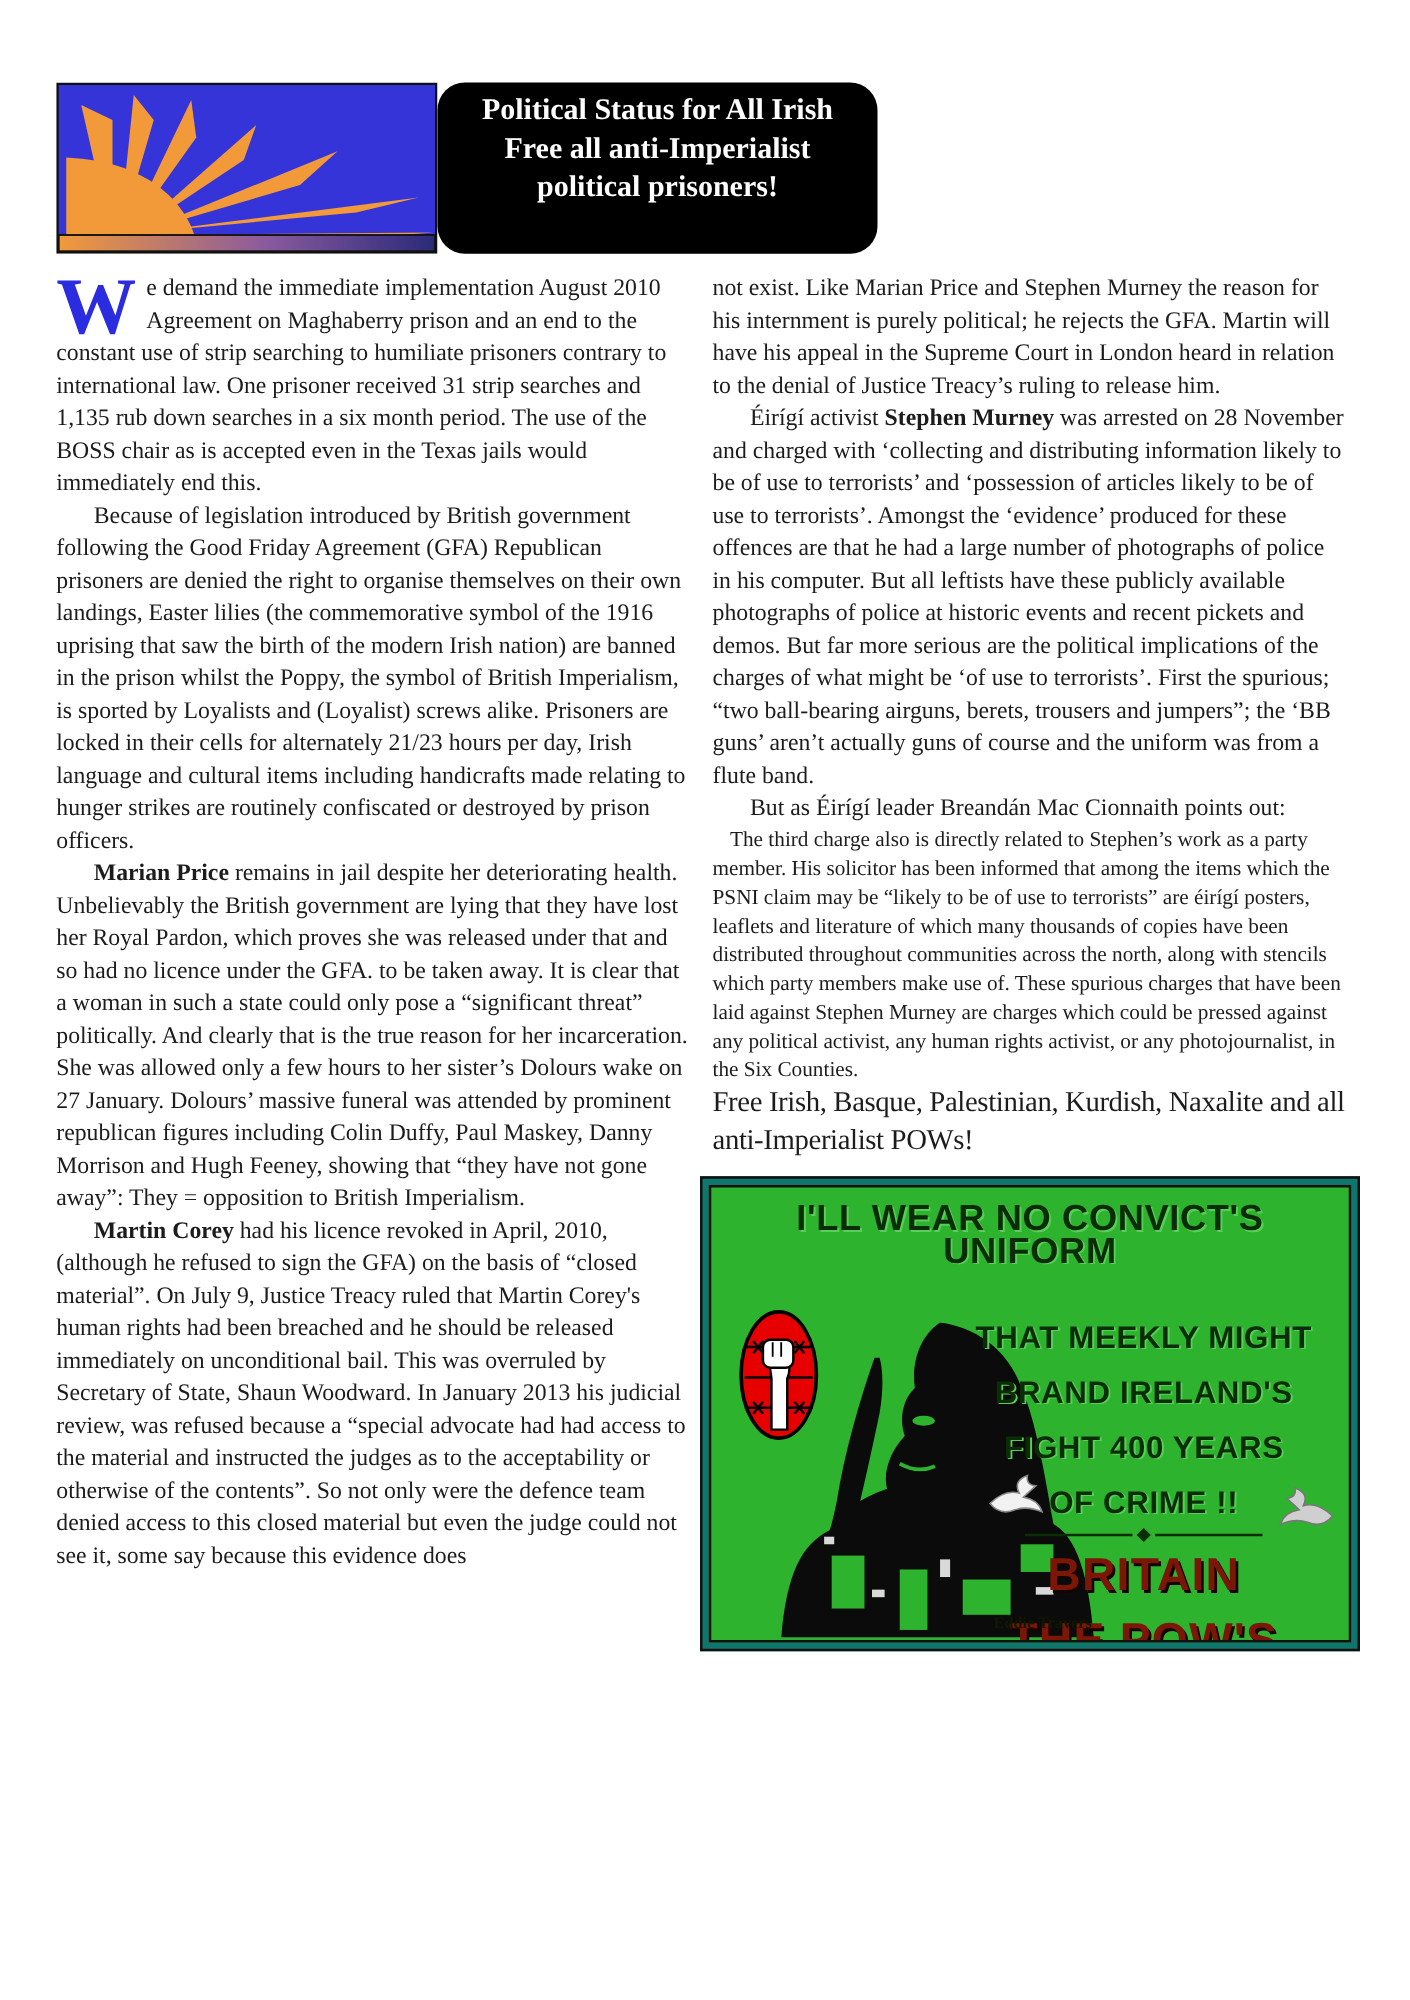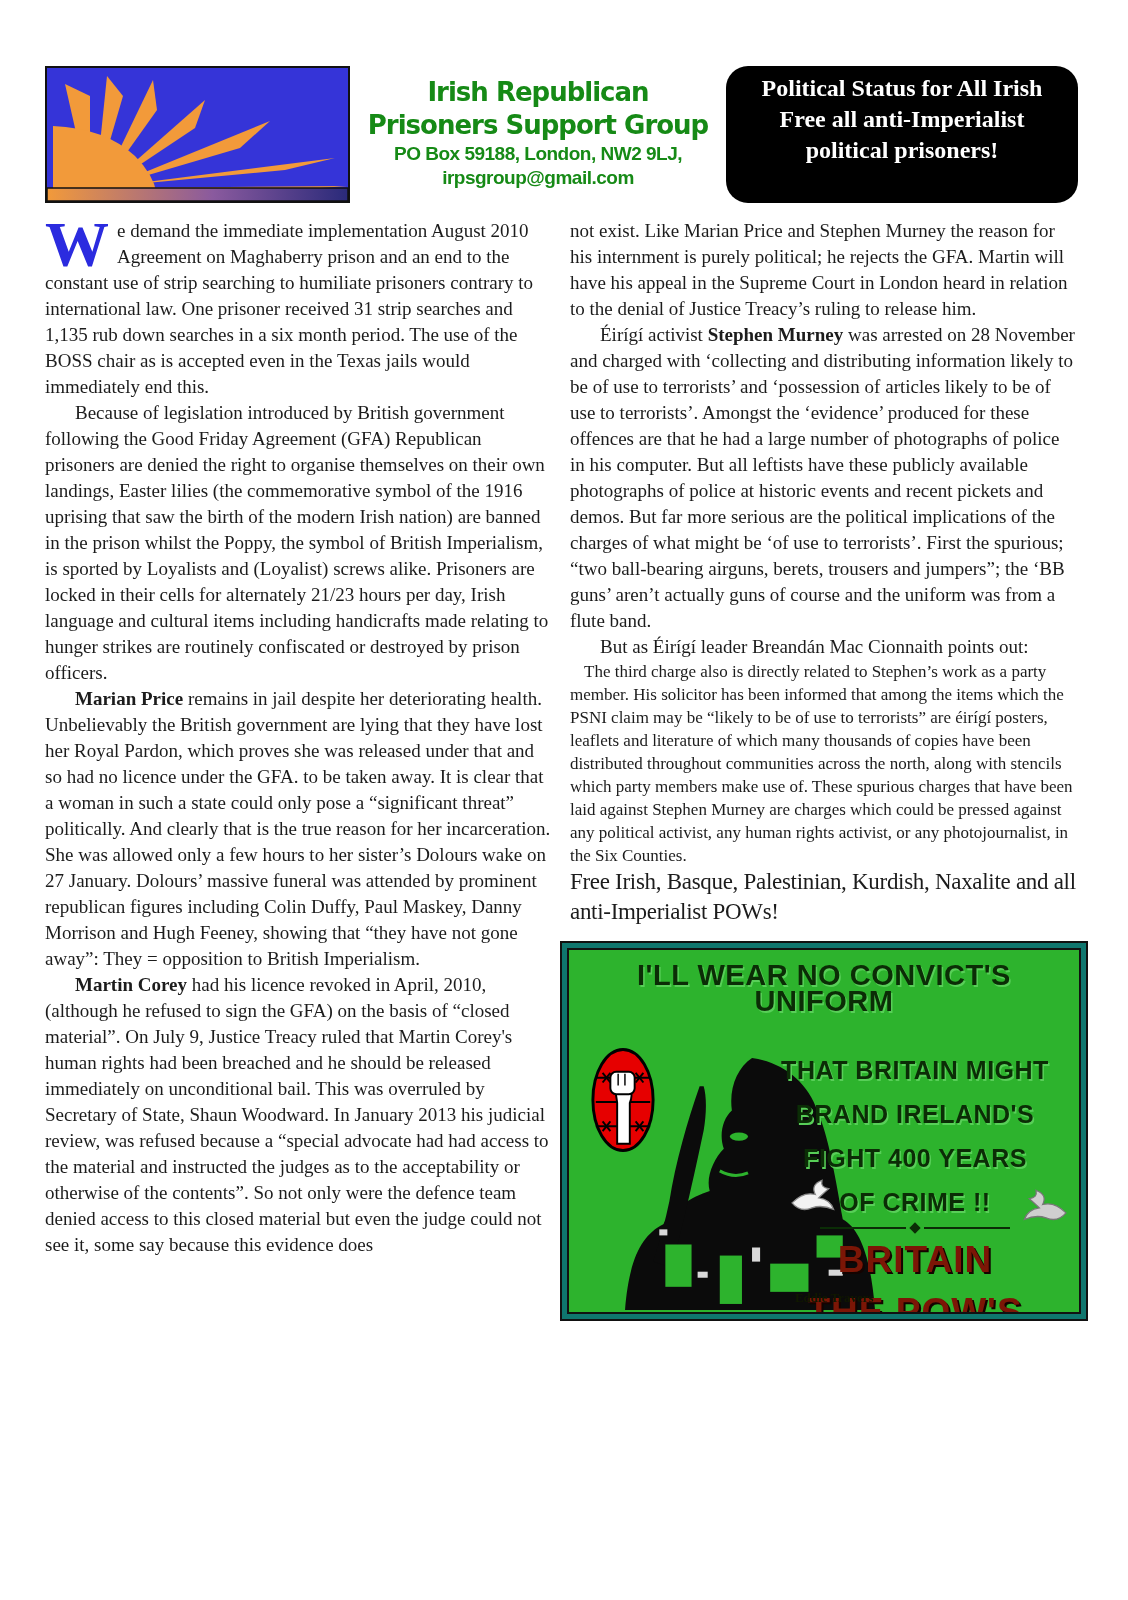--- a/index.html
+++ b/index.html
@@ -73,26 +73,20 @@
           <polygon points="60,122 160,34 150,62"></polygon>
           <polygon points="66,120 225,55 195,82"></polygon>
           <polygon points="70,120 290,92 240,104"></polygon>
           <polygon points="70,122 302,120 250,124"></polygon>
           <path d="M8,128 L8,60 Q60,62 90,90 Q108,108 112,128 Z"></path>
         </g>
         <rect x="2" y="122" width="301" height="13" fill="url(#bandGrad)" stroke="#111" stroke-width="1.5"></rect>
       </svg>
     </div>
 
-    <div class="org-block">
-      <div class="org-line">Irish Republican</div>
-      <div class="org-line">Prisoners Support Group</div>
-      <div class="addr-line">PO Box 59188, London, NW2 9LJ,</div>
-      <div class="addr-line">irpsgroup@gmail.com</div>
-    </div>
 
     <div class="banner">
       <div class="banner-line">Political Status for All Irish</div>
       <div class="banner-line">Free all anti-Imperialist</div>
       <div class="banner-line">political prisoners!</div>
     </div>
   </div>
 
   <div class="cols">
 
@@ -148,21 +142,21 @@
             </g>
             <g fill="#d9d9d9">
               <rect x="96" y="212" width="10" height="6"></rect>
               <rect x="150" y="188" width="8" height="14"></rect>
               <rect x="226" y="210" width="14" height="6"></rect>
               <rect x="58" y="170" width="8" height="6"></rect>
             </g>
           </svg>
 
           <div class="p-right">
-            <div class="rl">THAT BRITAIN MIGHT</div>
+            <div class="rl">THAT MEEKLY MIGHT</div>
             <div class="rl">BRAND IRELAND'S</div>
             <div class="rl">FIGHT 400 YEARS</div>
             <div class="rl">OF CRIME !!</div>
             <div class="divider">
               <span class="bar"></span>
                 <span class="dia"></span>
                 <span class="bar"></span>
             </div>
             <div class="support">BRITAIN</div>
             <div class="support">THE POW'S</div>

